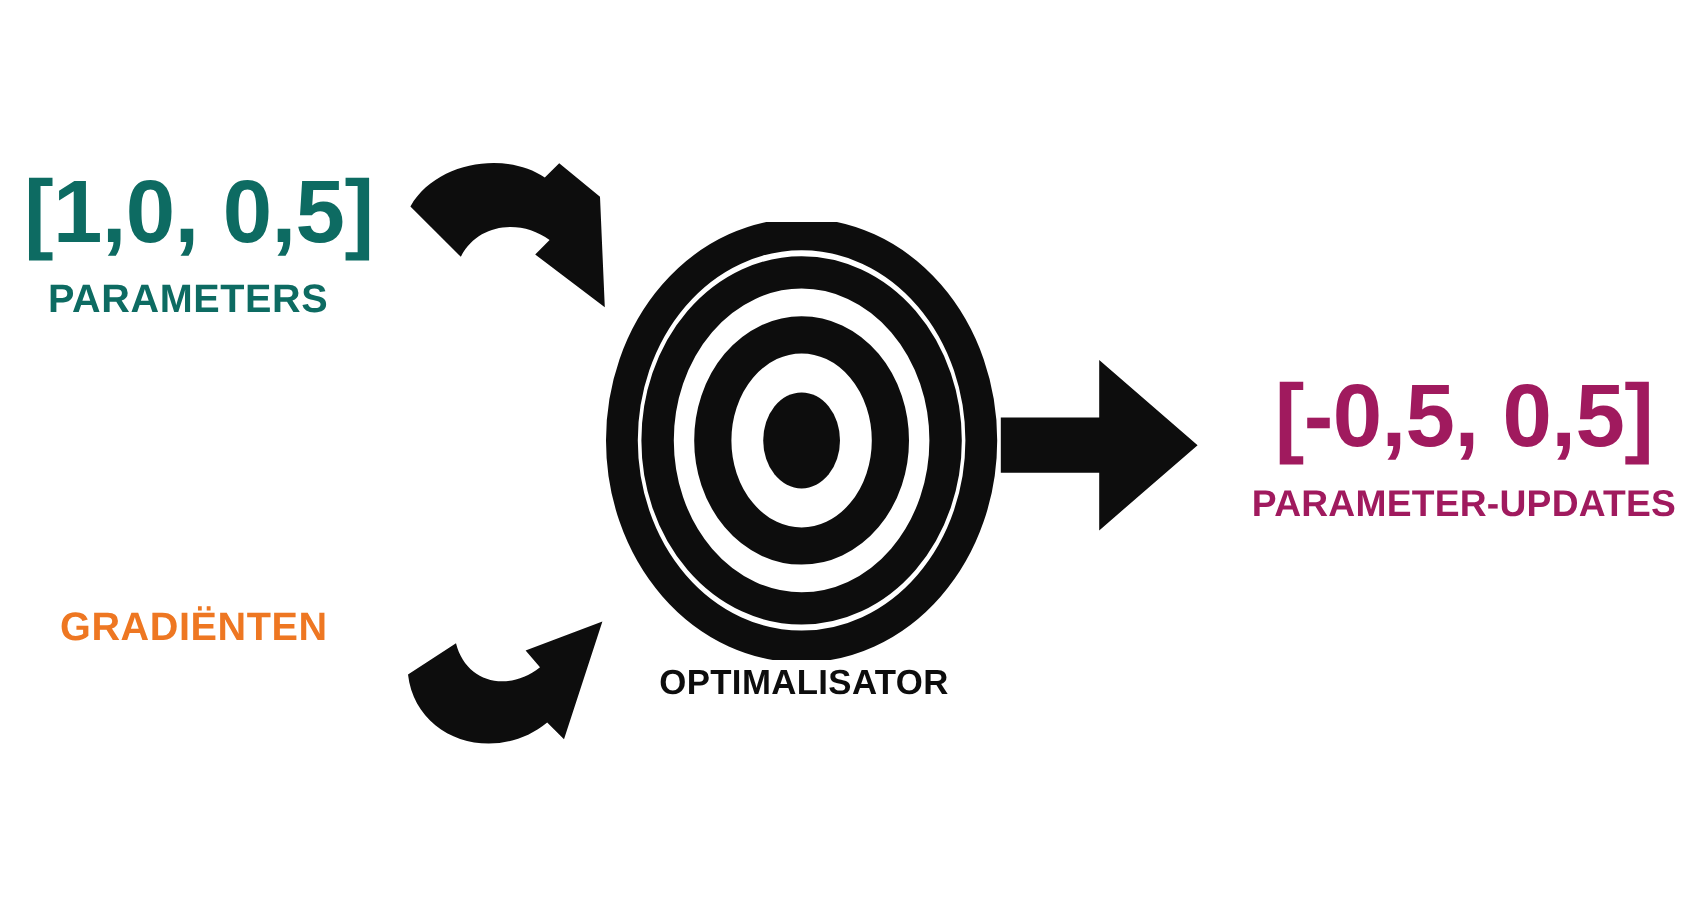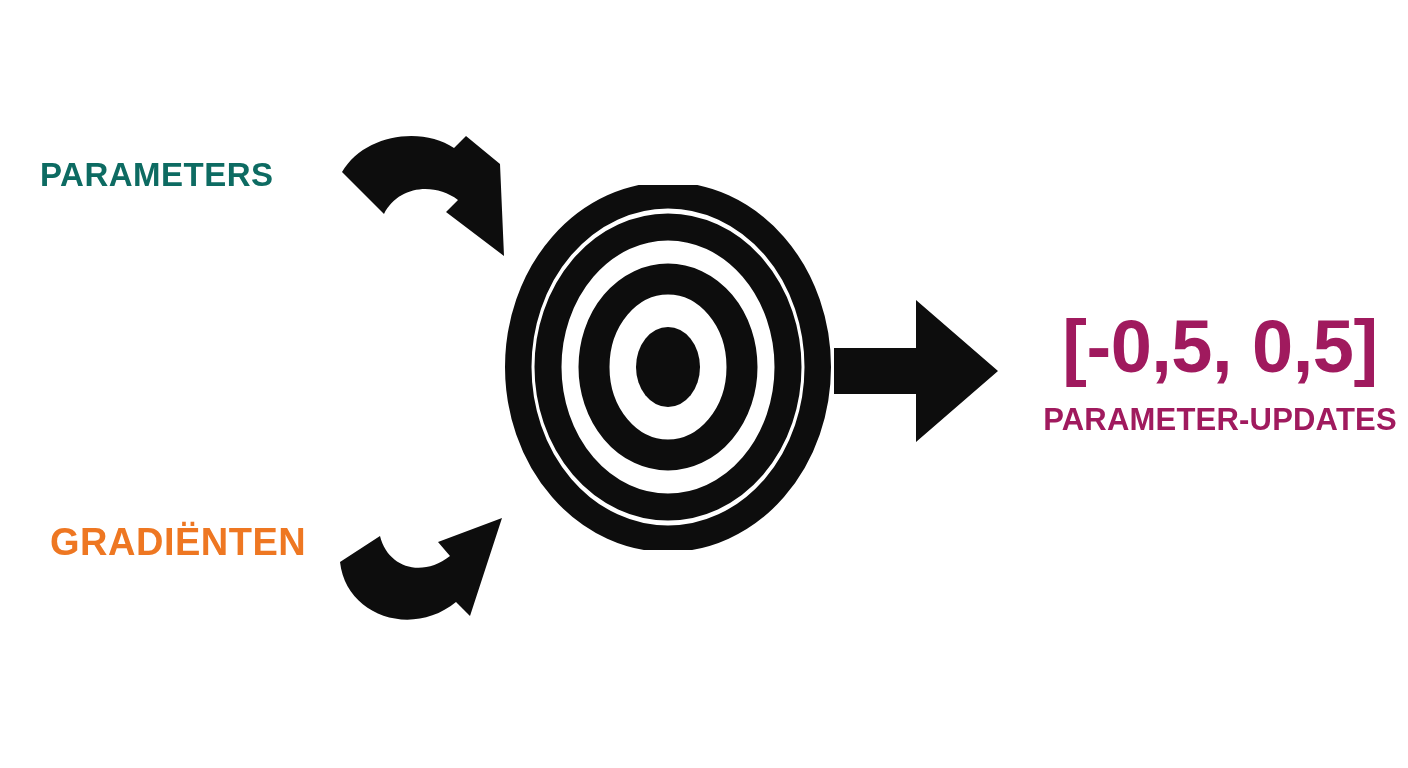--- a/index.html
+++ b/index.html
@@ -52,23 +52,22 @@
     letter-spacing: 0.5px;
   }
 
   
   #gradients-group { left: 8px; top: 505px; width: 350px; }
   #gradients-group .value-text {
     font-size: 74px;
     color: var(--orange);
   }
   #gradients-group .caption-text {
-    font-size: 38px;
+    font-size: 33px;
     color: var(--orange);
-    margin-top: 18px;
     margin-left: 42px;
     letter-spacing: 0.5px;
   }
 
   
   #updates-group { left: 1020px; top: 310px; width: 400px; }
   #updates-group .value-text {
     font-size: 74px;
     color: var(--magenta);
     text-align: center;
@@ -114,20 +113,21 @@
   #arrow-output     { left: 828px; top: 296px; width: 190px; height: 150px; }
 
   .arrow-svg { display: block; width: 100%; height: 100%; }
 </style>
 </head>
 <body style="background: rgb(255, 255, 255);">
 
 <div class="stage">
 
   <div class="node" id="parameters-group">
+    <div class="value-text">[1,0, 0,5]</div>
     <div class="caption-text">PARAMETERS</div>
   </div>
 
   <div class="node" id="gradients-group">
     <div class="caption-text">GRADIËNTEN</div>
   </div>
 
   <div class="node" id="arrow-parameters">
     <svg class="arrow-svg" viewBox="0 0 200 140" xmlns="http://www.w3.org/2000/svg" aria-hidden="true">
       <path fill="#0d0d0d" d="
@@ -165,20 +165,21 @@
 
       <ellipse cx="168" cy="182" rx="133" ry="155" fill="none" stroke="#ffffff" stroke-width="7"></ellipse>
 
       <ellipse cx="168" cy="182" rx="120" ry="140" fill="none" stroke="#0d0d0d" stroke-width="27"></ellipse>
 
       <ellipse cx="168" cy="182" rx="74" ry="88" fill="none" stroke="#0d0d0d" stroke-width="31"></ellipse>
 
       <ellipse cx="168" cy="182" rx="32" ry="40" fill="#0d0d0d"></ellipse>
     </svg>
 
+    <div id="optimizer-label">OPTIMALISATOR</div>
   </div>
 
   <div class="node" id="arrow-output">
     <svg class="arrow-svg" viewBox="0 0 190 150" xmlns="http://www.w3.org/2000/svg" aria-hidden="true">
       <path fill="#0d0d0d" d="
         M 6 52
         L 88 52
         L 88 4
         L 170 75
         L 88 146

